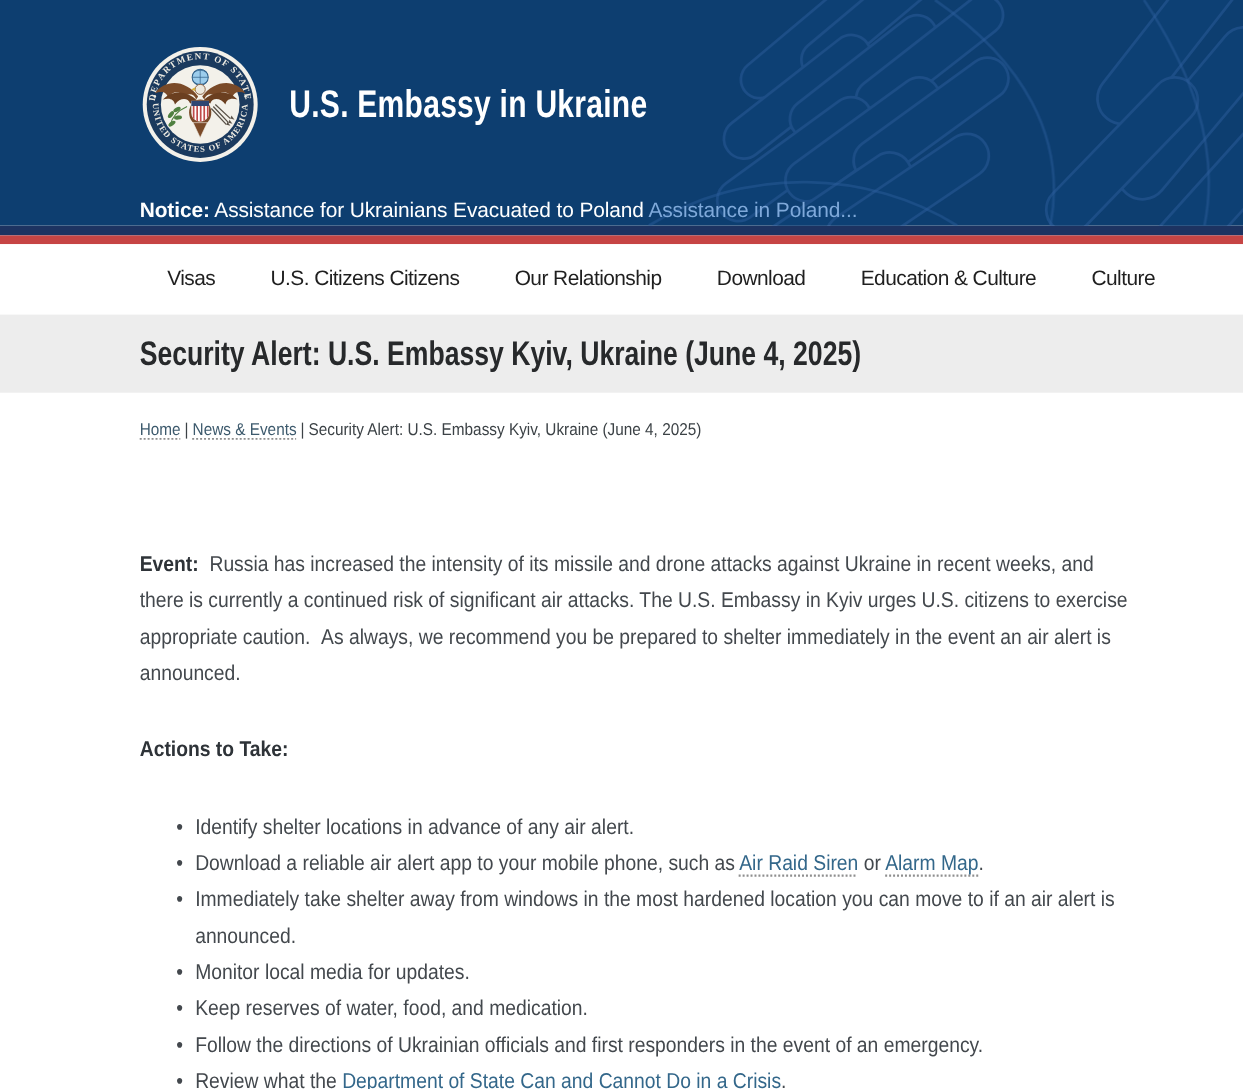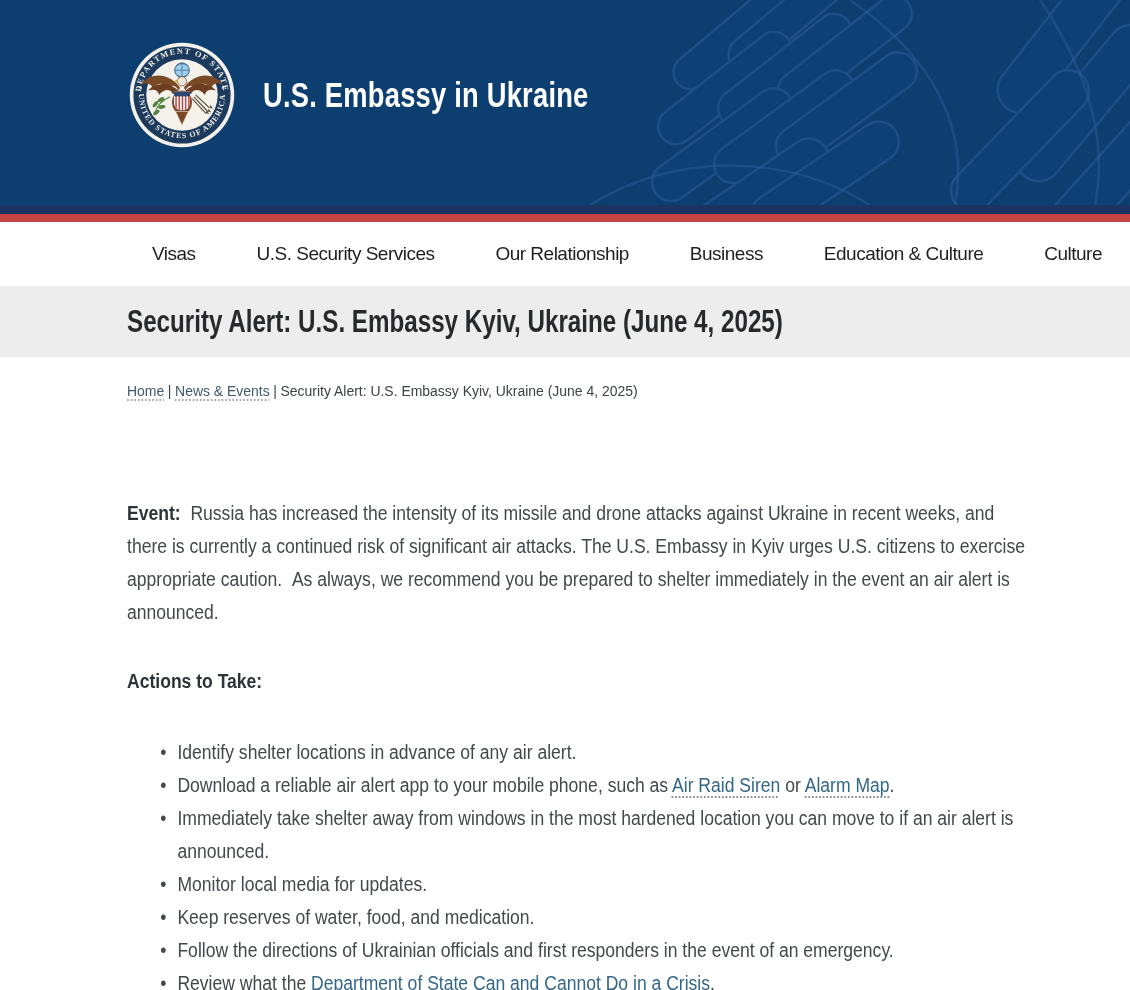--- a/index.html
+++ b/index.html
@@ -21,21 +21,21 @@
     transform:scaleX(.78);transform-origin:0 50%;
   }
   .notice{position:absolute;left:127px;top:181px;font-size:19px;color:#ffffff;letter-spacing:-.1px;}
   .notice b{font-weight:bold;}
   .notice-link{color:#7fa9da;text-decoration:none;}
   .navy-strip{height:9px;background:#1d3361;}
   .red-stripe{height:8px;background:#c64444;}
   
   .nav{
     height:64px;background:#ffffff;display:flex;align-items:center;
-    justify-content:space-between;padding:0 28px 0 152px;
+    justify-content:space-between;padding:0 80px 0 152px;
   }
   .nav-item{font-size:19px;color:#1f1f1f;text-decoration:none;letter-spacing:-.5px;white-space:nowrap;}
   
   .title-band{height:71px;background:#ededed;display:flex;align-items:center;}
   .title-band h1{
     margin:0 0 0 127px;font-size:31px;font-weight:bold;color:#27292b;
     white-space:nowrap;transform:scaleX(.78);transform-origin:0 50%;
   }
   
   .main{padding:25px 0 10px 127px;}
@@ -139,30 +139,35 @@
           <g fill="#5a5248">
             <path d="M88 78 l4 1 -3 -4 Z"></path>
             <path d="M90 74 l4 1 -3 -4 Z"></path>
             <path d="M86 80 l4 1 -3 -4 Z"></path>
           </g>
         </svg>
       </a>
       <a class="site-title">U.S. Embassy in Ukraine</a>
     </div>
 
+    <div class="notice">
+      <b>Notice:</b>
+      <span>Assistance for Ukrainians Evacuated to Poland</span>
+      <a class="notice-link">Assistance in Poland...</a>
+    </div>
   </header>
 
   <div class="navy-strip"></div>
   <div class="red-stripe"></div>
 
   <nav class="nav">
       <a class="nav-item">Visas</a>
-      <a class="nav-item">U.S. Security Services</a>
+      <a class="nav-item">U.S. Citizens Citizens</a>
       <a class="nav-item">Our Relationship</a>
-      <a class="nav-item">Business</a>
+      <a class="nav-item">Download</a>
       <a class="nav-item">Education &amp; Culture</a>
       <a class="nav-item">Culture</a>
     </nav>
 
   <div class="title-band">
     <h1>Security Alert: U.S. Embassy Kyiv, Ukraine (June 4, 2025)</h1>
   </div>
 
   <main class="main">
     <div class="article">

